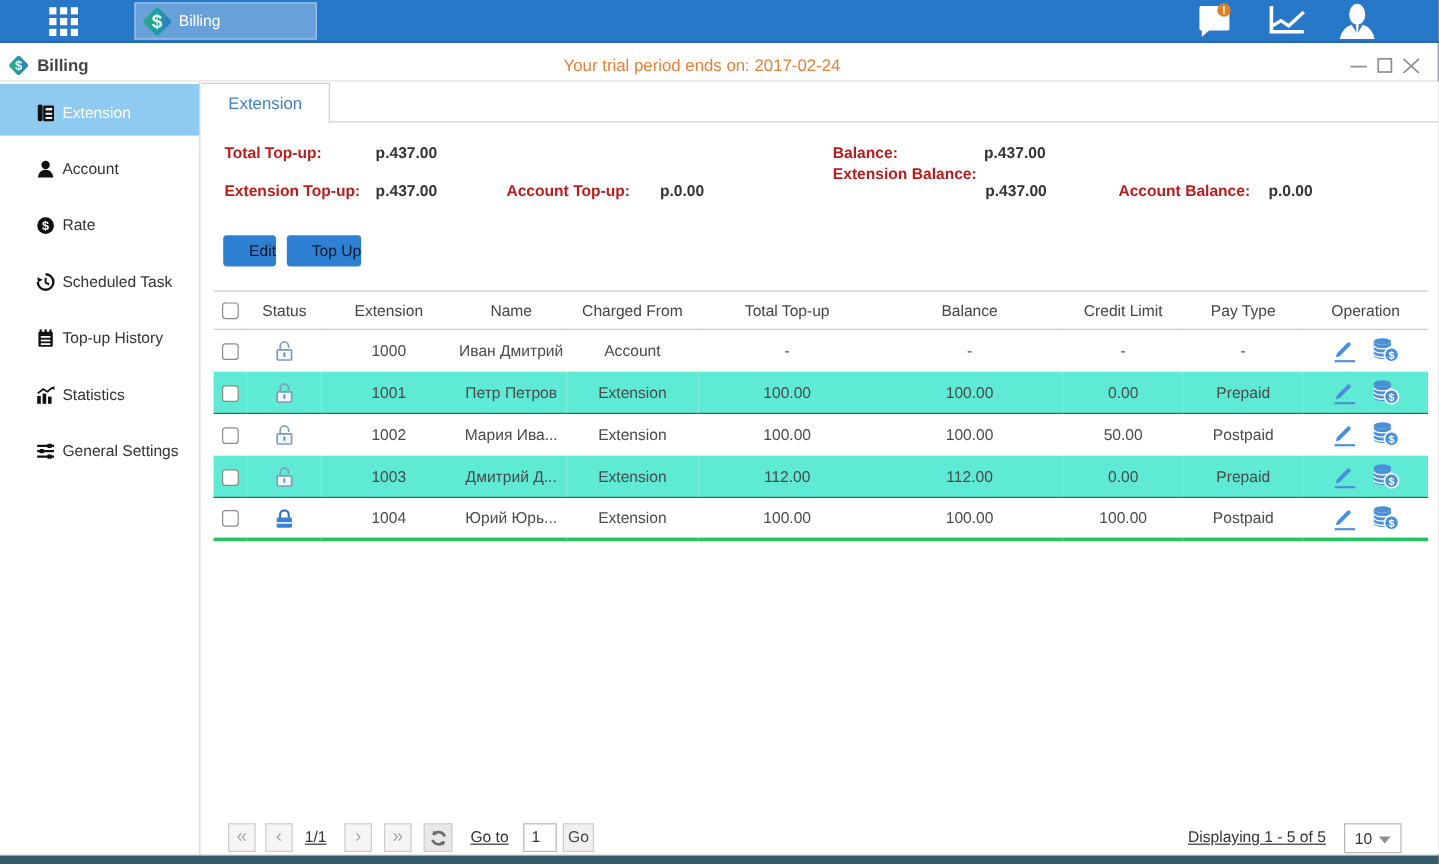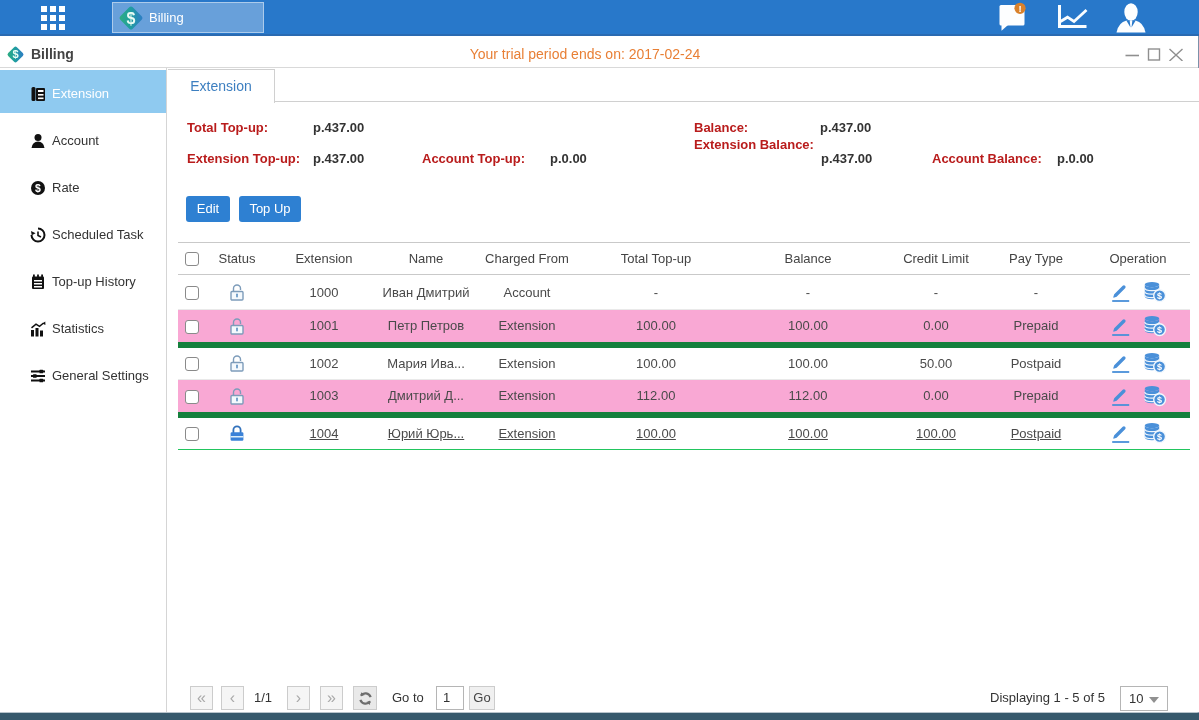--- a/index.html
+++ b/index.html
@@ -18,30 +18,30 @@
 .sitem { position:relative; height:47px; display:flex; align-items:center; font-size:13px; color:#333; }
 .sitem.sel { background:linear-gradient(#8fcaf0,#8fcaf0) no-repeat; background-size:100% 43px; background-position:0 0; color:#fff; }
 .sitem .ic { position:absolute; left:30px; width:16px; height:16px; }
 .sitem .lbl { position:absolute; left:52px; }
 .content { position:absolute; left:168px; top:32px; width:1031px; height:644px; background:#fff; }
 .tabstrip { position:absolute; left:0; top:1px; width:1031px; height:34px; }
 .tabstrip .rest { position:absolute; left:107px; right:0; top:0; height:33px; border-bottom:1px solid #d0d0d0; }
 .tab { position:absolute; left:0; top:0; width:107px; height:34px; background:#fff; border-top:1px solid #d0d0d0; border-right:1px solid #d0d0d0; font-size:14px; color:#3d7fc0; text-align:center; line-height:32px; }
 .lab { position:absolute; font-size:13px; font-weight:bold; color:#b91c1c; white-space:nowrap; }
 .val { position:absolute; font-size:13px; color:#333; white-space:nowrap;font-weight:bold; }
-.btn { position:absolute; background:#2e80d2; color:#ffffff; font-size:13px; text-align:center; border-radius:3px; line-height:26px; height:26px; }
+.btn { position:absolute; background:#2e80d2; color:#0f172a; font-size:13px; text-align:right; border-radius:3px; line-height:26px; height:26px; }
 table.grid { position:absolute; left:10px; top:174px; width:1012px; border-collapse:collapse; table-layout:fixed; }
 table.grid th { height:32px; font-size:13px; font-weight:normal; color:#444; border-top:1px solid #c9c9c9; border-bottom:1px solid #c9c9c9; text-align:center; }
 table.grid td { height:35px; font-size:13px; color:#4a4a4a; text-align:center; }
-table.grid tr.g td { background:#f9a8d4; border-top:1px solid #e9e9e9; border-bottom:6px solid #15803d; }
-table.grid tr.last td { border-bottom:1px solid #22c55e;text-decoration:underline; }
+table.grid tr.g td { background:#5eead4; border-top:1px solid #e9e9e9; border-bottom:1px solid #15803d; }
+table.grid tr.last td { border-bottom:3px solid #22c55e; }
 .cb { display:inline-block; width:14px; height:14px; border:1px solid #8a8a8a; border-radius:3px; background:#fff; vertical-align:middle; }
 .pager { position:absolute; left:0; top:618px; width:1031px; height:24px; }
 .pbtn { position:absolute; top:0; width:23px; height:24px; background:#f5f5f5; border:1px solid #ccc; color:#a9a9a9; text-align:center; line-height:21px; font-size:16px; }
-.ptxt { position:absolute; top:0; line-height:24px; font-size:13px; color:#333; }
+.ptxt { position:absolute; top:0; line-height:24px; font-size:13px; color:#333;text-decoration:underline; }
 .goin { position:absolute; top:0; width:28px; height:24px; border:1px solid #b5b5b5; font-size:13px; color:#333; text-align:left; line-height:22px; padding-left:6px; background:#fff; }
 .gobtn { position:absolute; top:0; width:26px; height:24px; background:#f0f0f0; border:1px solid #ccc; color:#444; text-align:center; line-height:22px; font-size:13px; }
 .selbox { position:absolute; top:0; width:48px; height:25px; border:1px solid #b5b5b5; background:#fff; font-size:13px; color:#333; line-height:23px; padding-left:8px; }
 .selbox:after { content:""; position:absolute; right:8px; top:10px; border-left:5px solid transparent; border-right:5px solid transparent; border-top:6px solid #909090; }
 .botbar { position:absolute; left:0; top:713px; width:1199px; height:7px; background:#36596c; }
 </style>
 </head>
 <body>
 <svg width="0" height="0" style="position:absolute">
   <defs>

